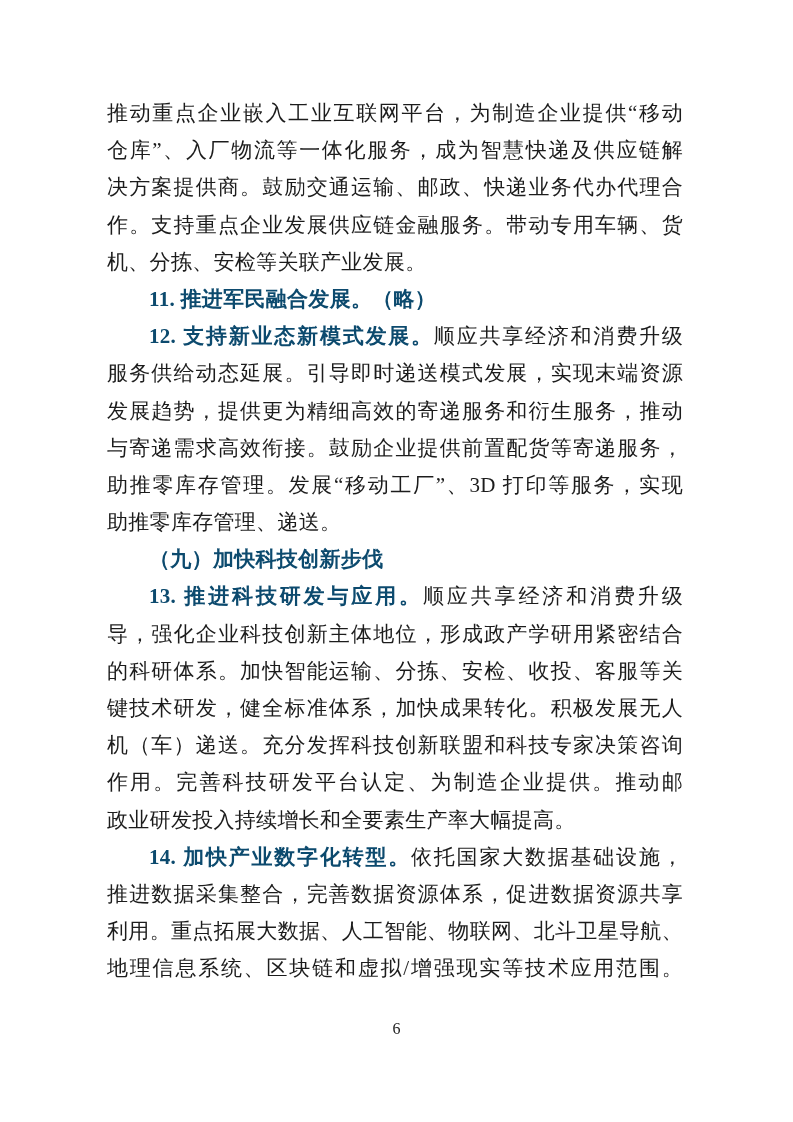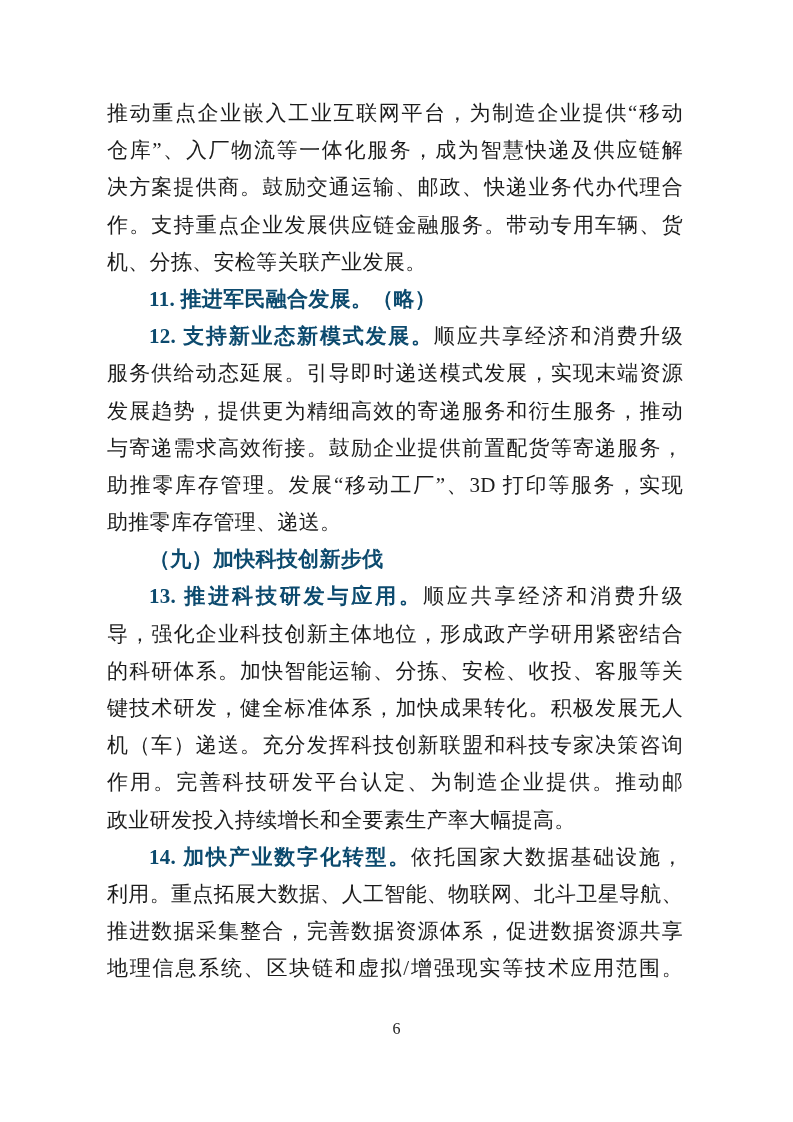--- a/index.html
+++ b/index.html
@@ -65,18 +65,18 @@
       <div class="line"><span class="seg">助推零库存管理、递送。</span></div>
       <div class="line indent"><span class="seg bold">（九）加快科技创新步伐</span></div>
       <div class="line justify indent"><span class="seg bold">13. 推进科技研发与应用。</span><span class="seg">顺应共享经济和消费升级</span></div>
       <div class="line justify"><span class="seg">导，强化企业科技创新主体地位，形成政产学研用紧密结合</span></div>
       <div class="line justify"><span class="seg">的科研体系。加快智能运输、分拣、安检、收投、客服等关</span></div>
       <div class="line justify"><span class="seg">键技术研发，健全标准体系，加快成果转化。积极发展无人</span></div>
       <div class="line justify"><span class="seg">机（车）递送。充分发挥科技创新联盟和科技专家决策咨询</span></div>
       <div class="line justify"><span class="seg">作用。完善科技研发平台认定、为制造企业提供。推动邮</span></div>
       <div class="line"><span class="seg">政业研发投入持续增长和全要素生产率大幅提高。</span></div>
       <div class="line justify indent"><span class="seg bold">14. 加快产业数字化转型。</span><span class="seg">依托国家大数据基础设施，</span></div>
+      <div class="line justify"><span class="seg">推进数据采集整合，完善数据资源体系，促进数据资源共享</span></div>
       <div class="line justify"><span class="seg">利用。重点拓展大数据、人工智能、物联网、北斗卫星导航、</span></div>
-      <div class="line justify"><span class="seg">推进数据采集整合，完善数据资源体系，促进数据资源共享</span></div>
       <div class="line justify"><span class="seg">地理信息系统、区块链和虚拟/增强现实等技术应用范围。</span></div>
     </div>
   <div class="footer">6</div>
 </div>
 
 </body></html>

